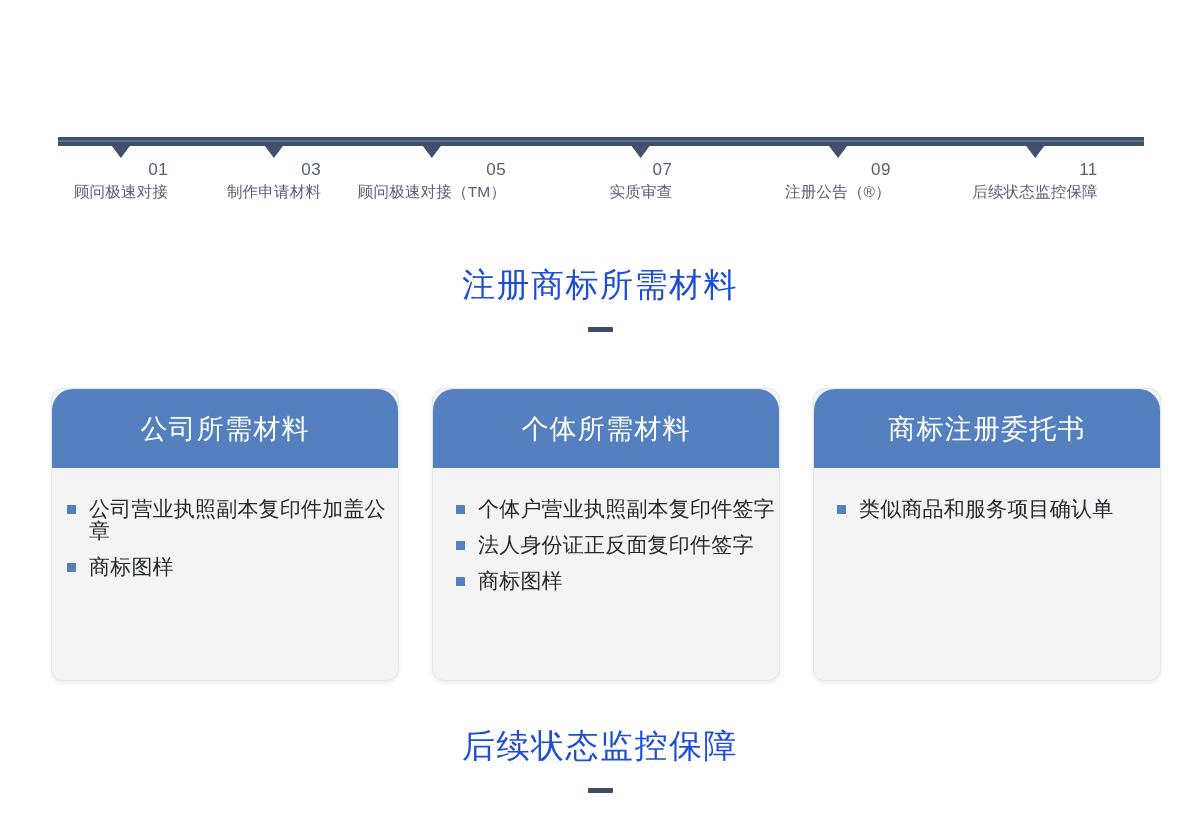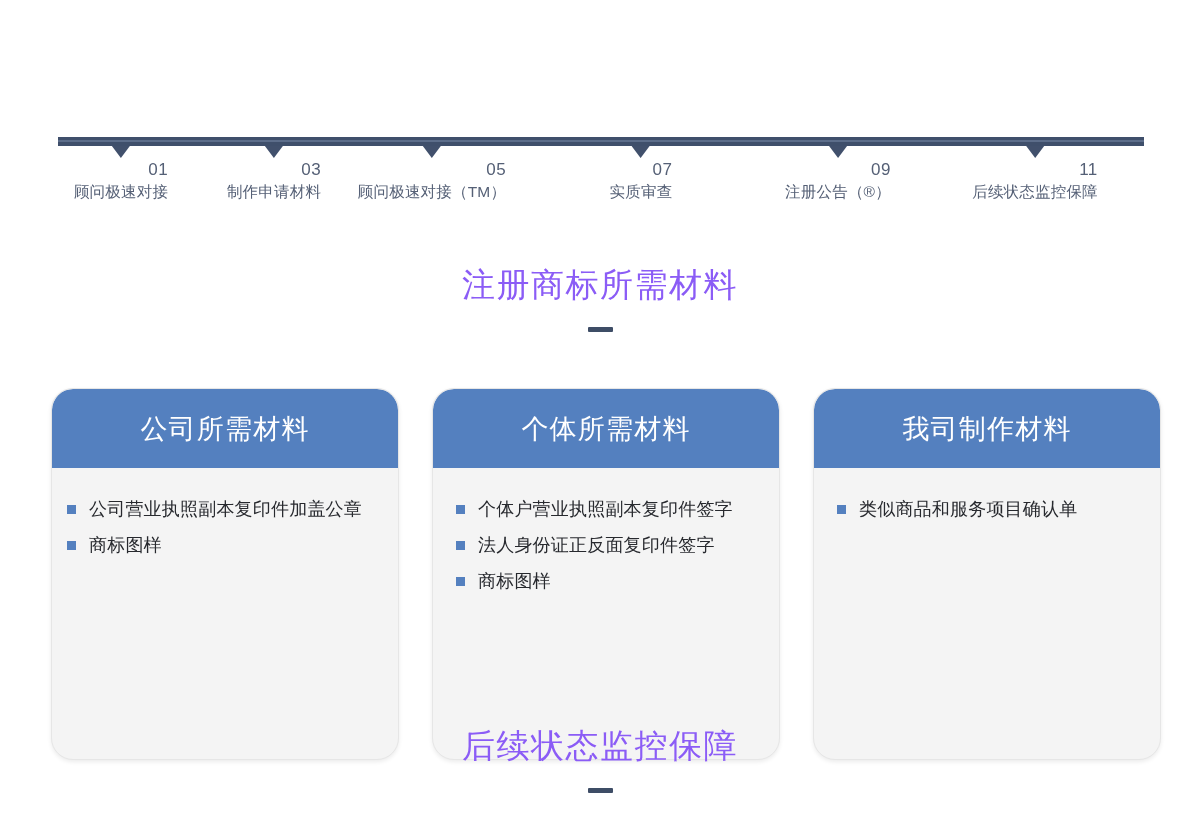--- a/index.html
+++ b/index.html
@@ -79,21 +79,21 @@
 
   
   .section-title {
     position: absolute;
     left: 0;
     width: 1200px;
     text-align: center;
   }
   .section-title .st-text {
     font-size: 33px;
-    color: #8b5cf6;
+    color: #1d4ed8;
     letter-spacing: 1.5px;
     line-height: 44px;
     font-weight: 400;
   }
   .section-title .st-rule {
     width: 25px;
     height: 5px;
     background: #3e4d66;
     margin: 20px auto 0;
     border-radius: 1px;
@@ -105,22 +105,22 @@
     left: 51px;
     top: 388px;
     width: 1110px;
     height: 293px;
     display: flex;
     justify-content: space-between;
   }
 
   .card {
     width: 348px;
-    height: 372px;
-    border-radius: 22px;
+    height: 293px;
+    border-radius: 12px;
     background: #f4f4f4;
     border: 1px solid #e6e6e6;
     box-shadow: 0 2px 4px rgba(0,0,0,0.08);
     overflow: hidden;
     display: flex;
     flex-direction: column;
   }
 
   .card-header {
     height: 79px;
@@ -141,21 +141,21 @@
   .card-body {
     flex: 1 1 auto;
     padding: 30px 0 0 0;
   }
 
   .card-list { list-style: none; }
 
   .card-list li {
     display: flex;
     align-items: flex-start;
-    font-size: 18px;
+    font-size: 21px;
     color: #27292e;
     line-height: 22px;
     margin-bottom: 14px;
     padding-left: 0;
   }
   .bullet {
     width: 9px;
     height: 9px;
     background: #5480bf;
     flex: 0 0 auto;
@@ -249,21 +249,21 @@
             </li>
             <li>
               <span class="bullet"></span>
               <span class="li-text">商标图样</span>
             </li>
           </ul>
         </div>
       </div>
       <div class="card c3">
         <div class="card-header">
-          <span class="card-header-text">我司制作材料</span>
+          <span class="card-header-text">商标注册委托书</span>
         </div>
         <div class="card-body">
           <ul class="card-list">
             <li>
               <span class="bullet"></span>
               <span class="li-text">类似商品和服务项目确认单</span>
             </li>
           </ul>
         </div>
       </div>

